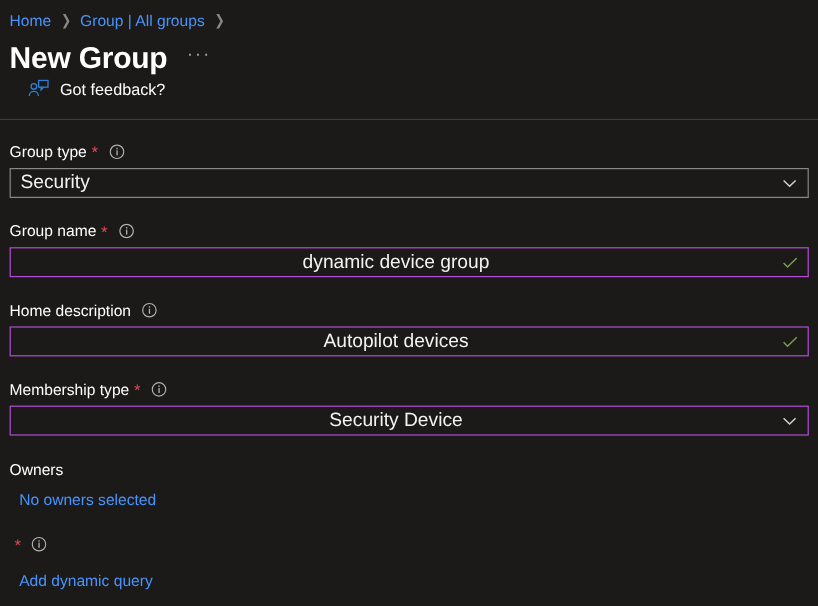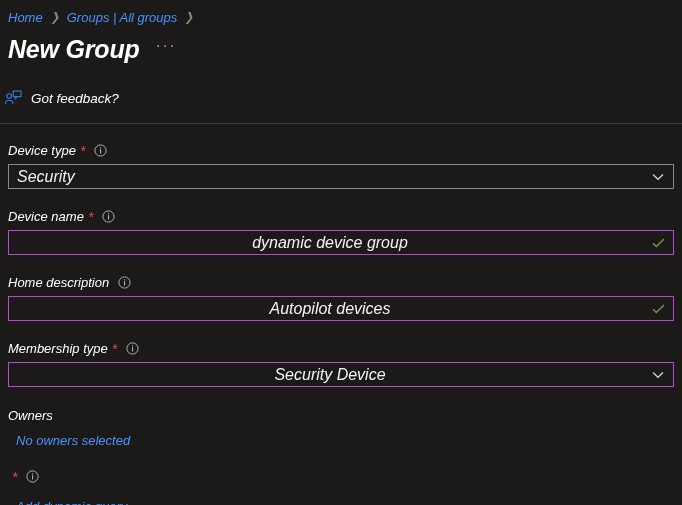--- a/index.html
+++ b/index.html
@@ -14,21 +14,20 @@
     font-family: "Liberation Sans", sans-serif;
     color: #ffffff;
     -webkit-font-smoothing: antialiased;
   }
   .page {
     position: relative;
     width: 682px;
     height: 505px;
     background: #1b1a19;
     box-sizing: border-box;
-    font-style: italic;
   }
 
   
   .breadcrumb {
     display: flex;
     align-items: center;
     padding: 6px 0 0 8px;
     height: 22px;
     font-size: 13px;
   }
@@ -66,22 +65,21 @@
     letter-spacing: 1.5px;
     cursor: pointer;
     line-height: 12px;
     padding-bottom: 6px;
   }
 
   
   .feedback-row {
     display: flex;
     align-items: center;
-    margin-top: 24px;
-    padding-left: 4px;
+    padding-left: 23px;
     height: 20px;
     cursor: pointer;
   }
   .feedback-icon { width: 18px; height: 16px; margin-right: 9px; display:block; }
   .feedback-label { font-size: 13.5px; color: #ffffff; }
 
   .divider {
     margin-top: 15px;
     height: 1px;
     background: #3b3a39;
@@ -160,21 +158,21 @@
   }
 </style>
 </head>
 <body>
 
 <div class="page">
 
   <div class="breadcrumb">
     <span class="crumb-link">Home</span>
     <span class="crumb-sep">❯</span>
-    <span class="crumb-link">Groups | All groups</span>
+    <span class="crumb-link">Group | All groups</span>
     <span class="crumb-sep">❯</span>
   </div>
 
   <div class="title-row">
     <div class="page-title">New Group</div>
     <div class="ellipsis-btn">···</div>
   </div>
 
   <div class="feedback-row">
     <span class="feedback-icon">
@@ -187,21 +185,21 @@
     </span>
     <span class="feedback-label">Got feedback?</span>
   </div>
 
   <div class="divider"></div>
 
   <div class="form">
 
     <div class="field">
       <div class="field-label">
-        <span class="label-text">Device type</span>
+        <span class="label-text">Group type</span>
         <span class="req-star">*</span>
         <span class="info-icon">
           <svg width="13" height="13" viewBox="0 0 13 13" fill="none" xmlns="http://www.w3.org/2000/svg">
             <circle cx="6.5" cy="6.5" r="5.6" stroke="#b3b0ad" stroke-width="1"></circle>
             <rect x="6" y="5.3" width="1.1" height="4.2" fill="#b3b0ad"></rect>
             <rect x="6" y="3.2" width="1.1" height="1.2" fill="#b3b0ad"></rect>
           </svg>
         </span>
       </div>
       <div class="control">
@@ -209,21 +207,21 @@
         <span class="adornment">
           <svg width="12" height="8" viewBox="0 0 12 8" fill="none" xmlns="http://www.w3.org/2000/svg">
             <path d="M1 1.5L6 6.3l5-4.8" stroke="#d6d4d2" stroke-width="1.2" fill="none"></path>
           </svg>
         </span>
       </div>
     </div>
 
     <div class="field">
       <div class="field-label">
-        <span class="label-text">Device name</span>
+        <span class="label-text">Group name</span>
         <span class="req-star">*</span>
         <span class="info-icon">
           <svg width="13" height="13" viewBox="0 0 13 13" fill="none" xmlns="http://www.w3.org/2000/svg">
             <circle cx="6.5" cy="6.5" r="5.6" stroke="#b3b0ad" stroke-width="1"></circle>
             <rect x="6" y="5.3" width="1.1" height="4.2" fill="#b3b0ad"></rect>
             <rect x="6" y="3.2" width="1.1" height="1.2" fill="#b3b0ad"></rect>
           </svg>
         </span>
       </div>
       <div class="control focused">

